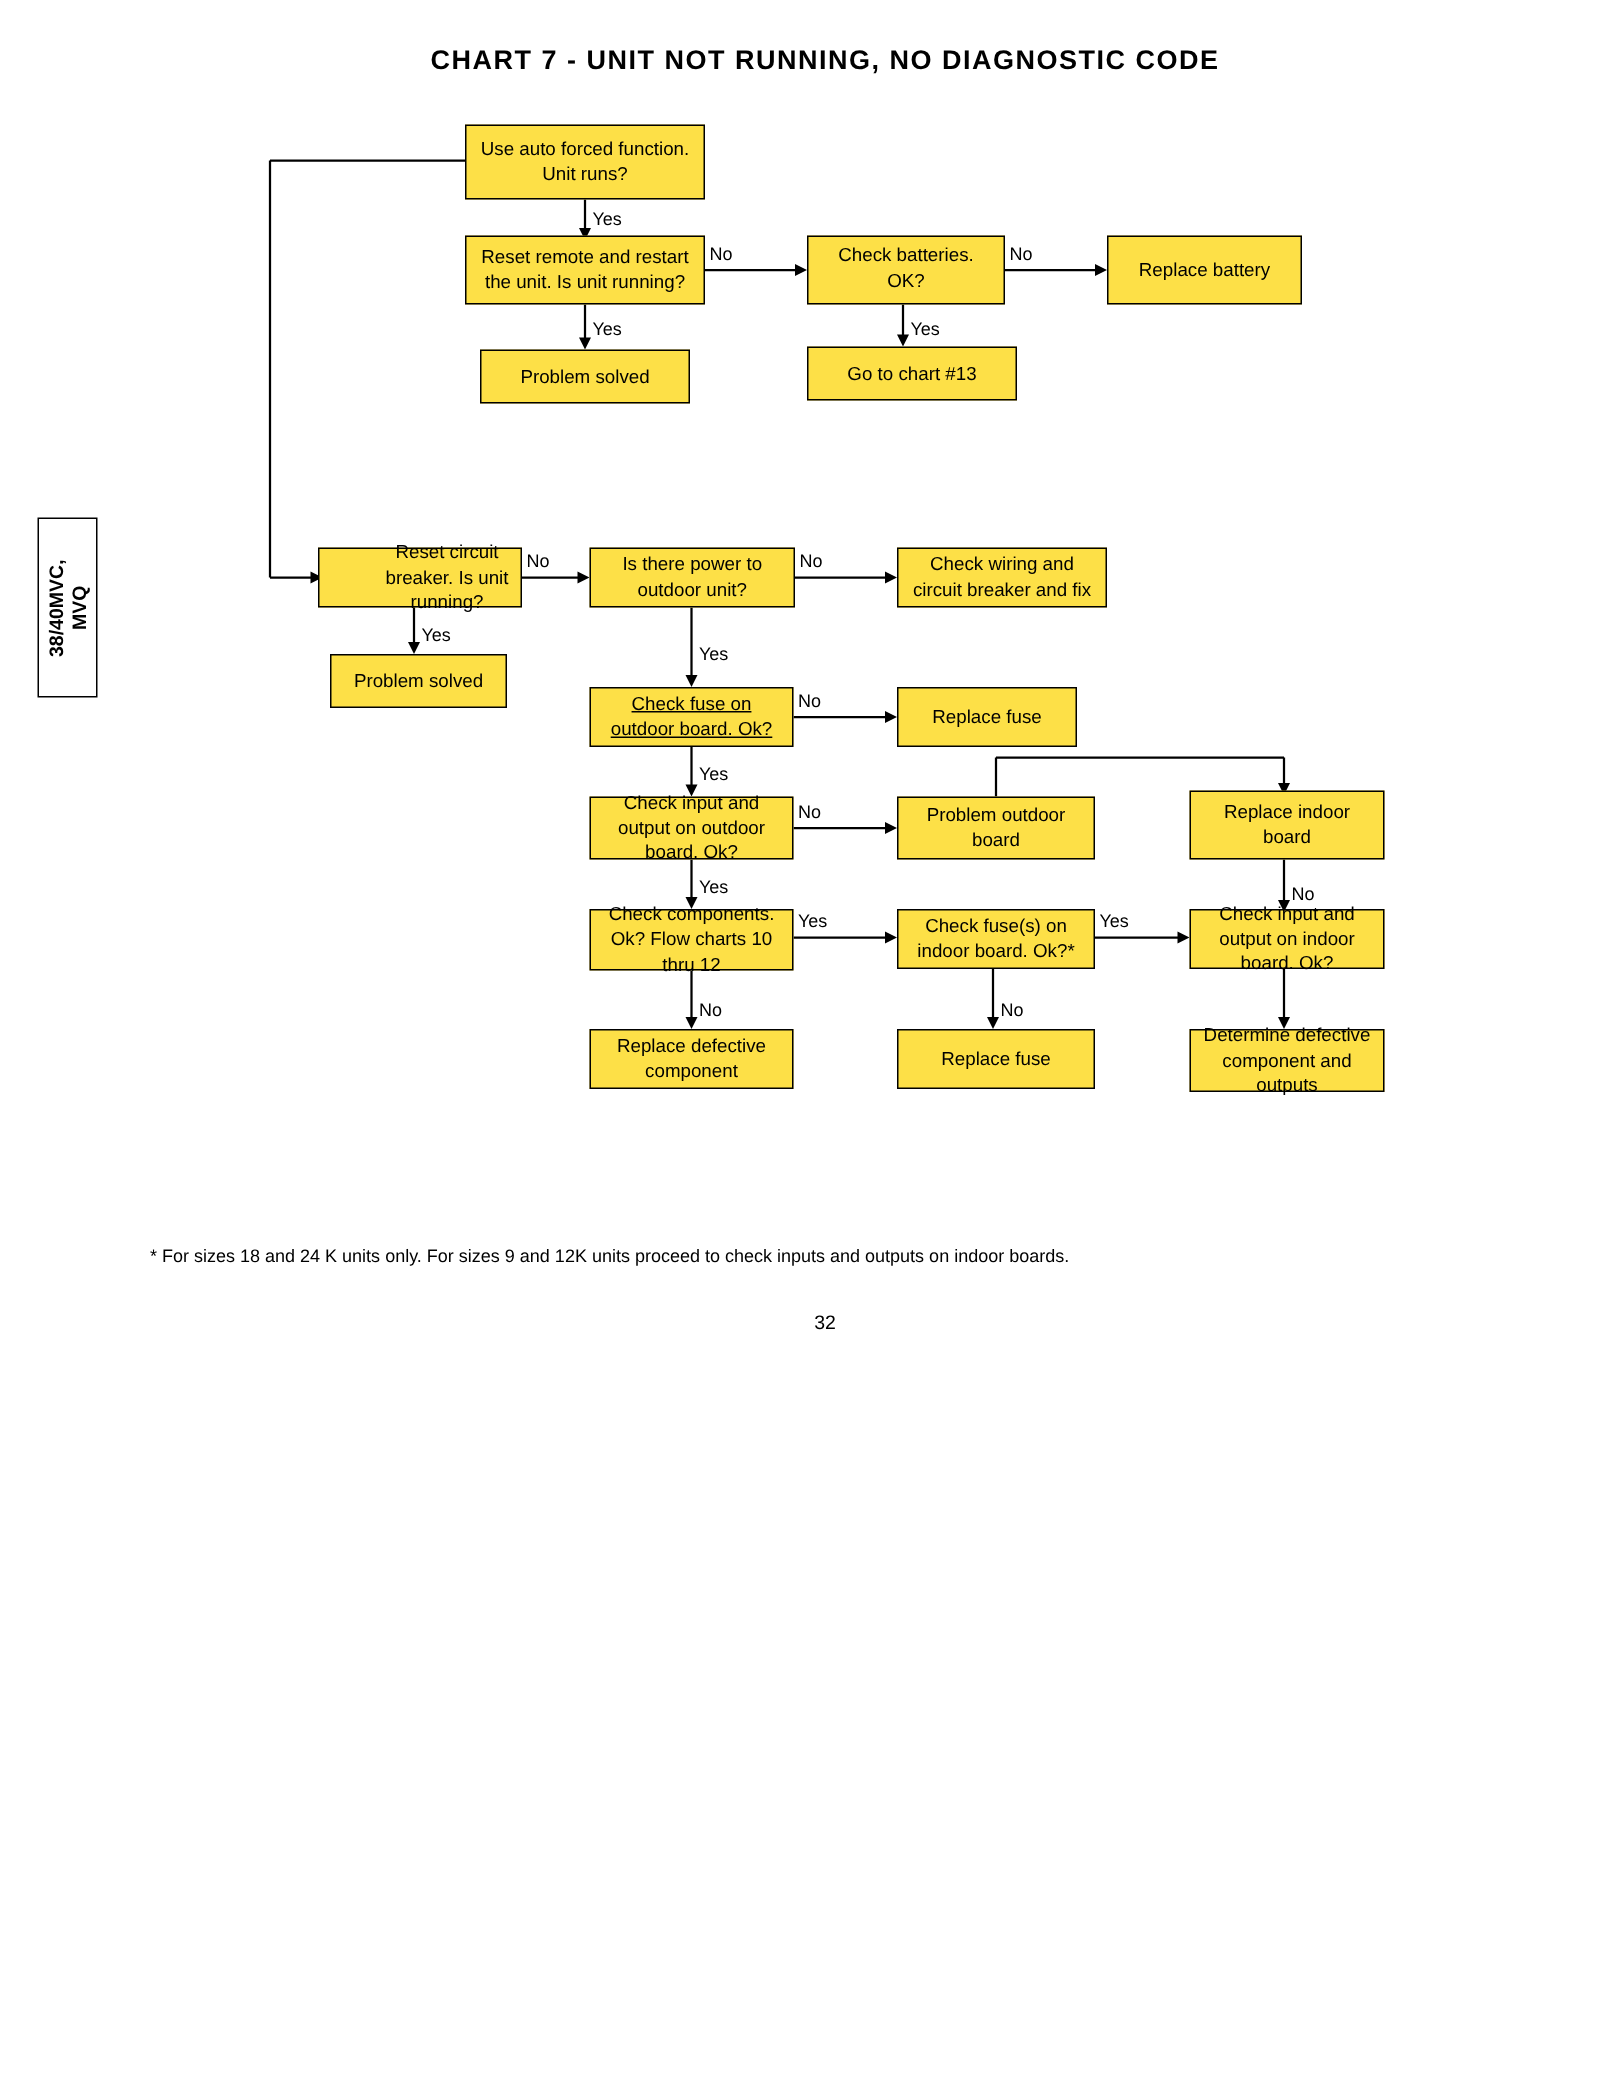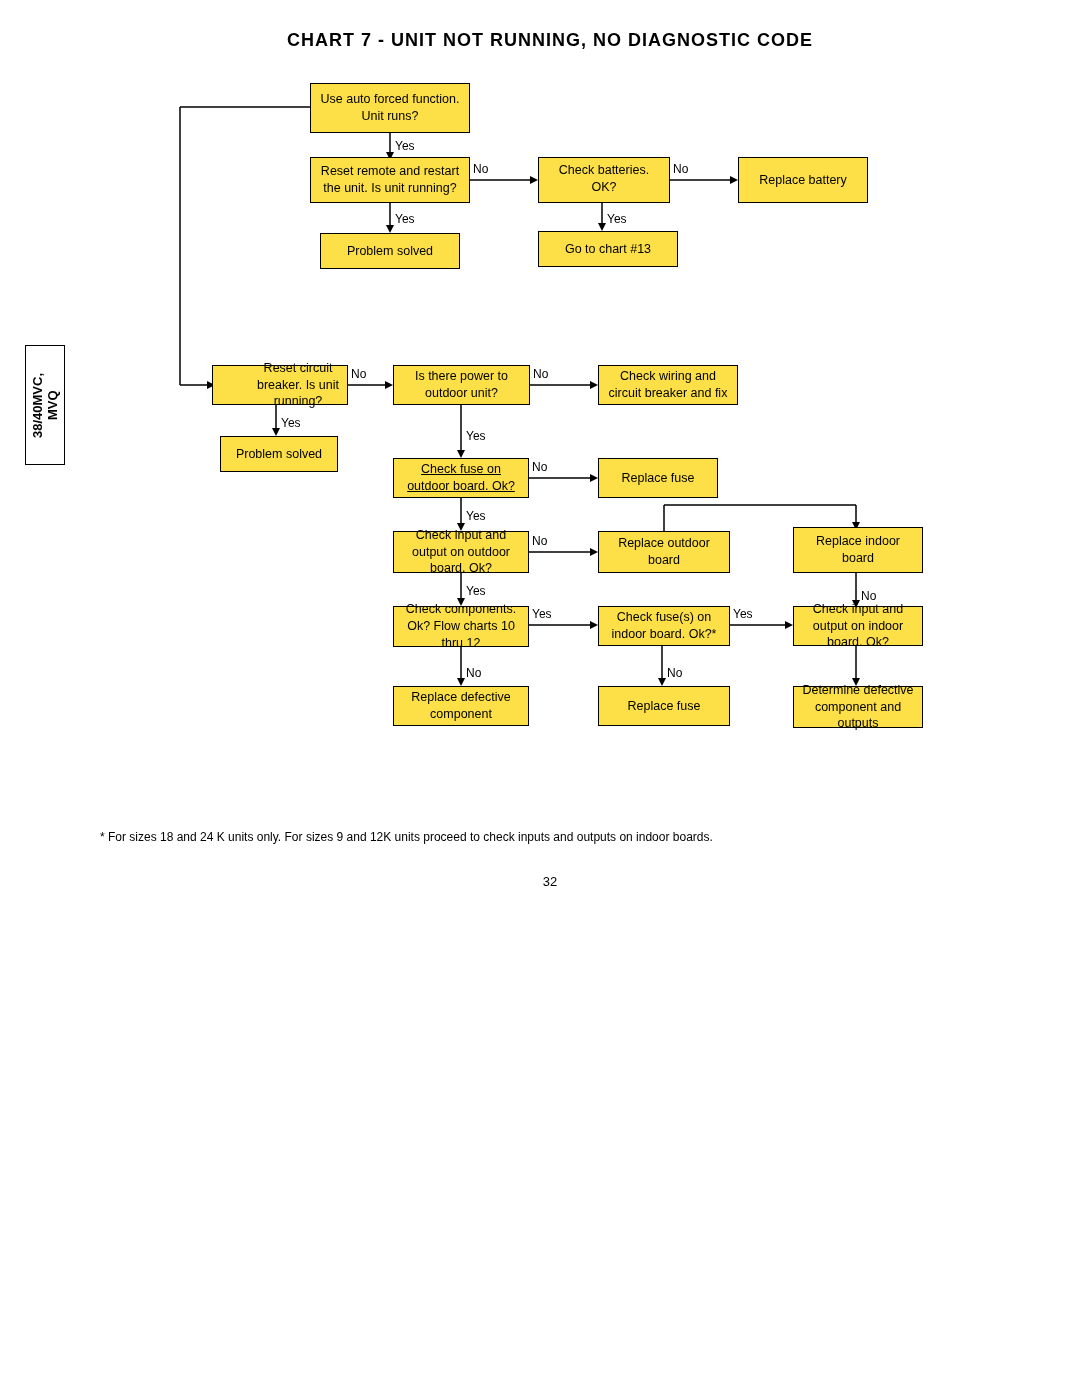--- a/index.html
+++ b/index.html
@@ -231,21 +231,21 @@
 
       <div class="box" style="left:518px; top:393px; width:120px; height:40px;">
         <span>Replace fuse</span>
       </div>
 
       <div class="box" style="left:313px; top:466px; width:136px; height:42px;">
         <span>Check input and output on outdoor board. Ok?</span>
       </div>
 
       <div class="box" style="left:518px; top:466px; width:132px; height:42px;">
-        <span>Replace outdoor board</span>
+        <span>Problem outdoor board</span>
       </div>
 
       <div class="box" style="left:713px; top:462px; width:130px; height:46px;">
         <span>Replace indoor board</span>
       </div>
 
       <div class="box" style="left:313px; top:541px; width:136px; height:41px;">
         <span>Check components. Ok? Flow charts 10 thru 12</span>
       </div>
 

